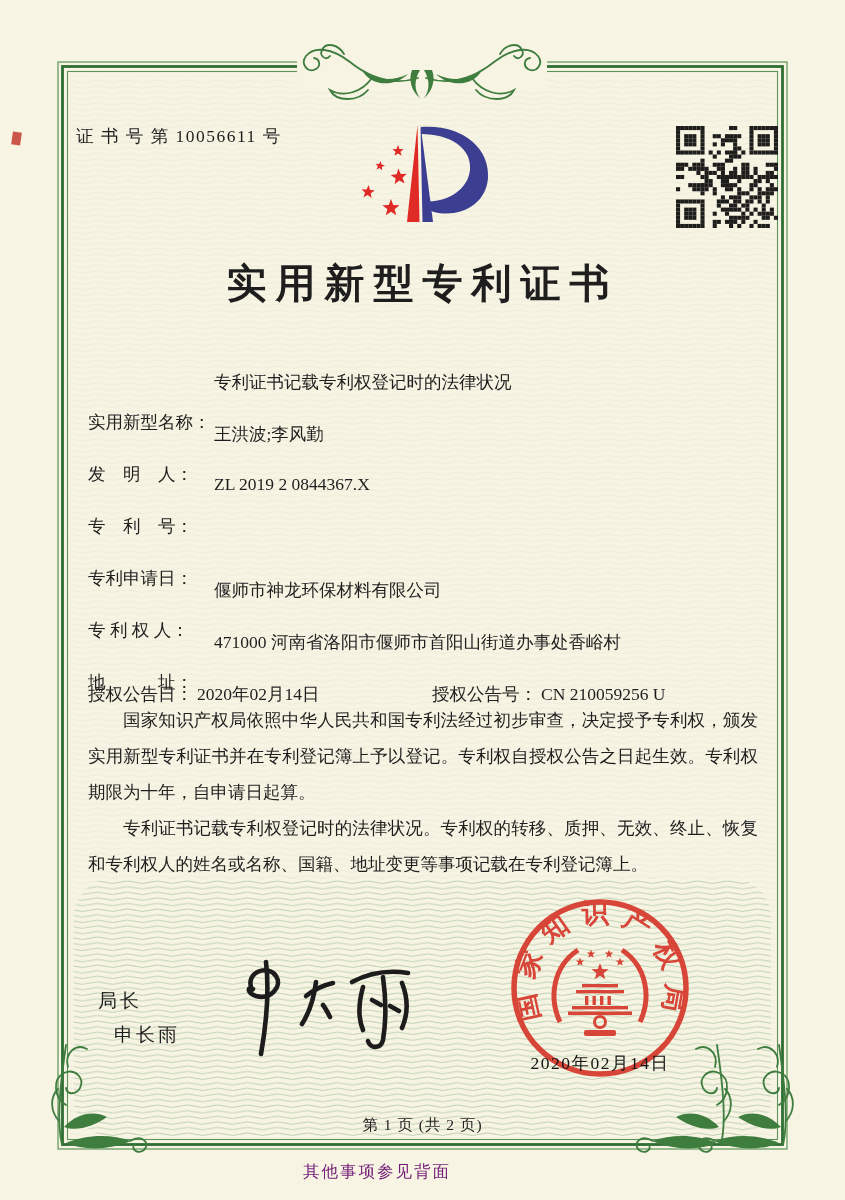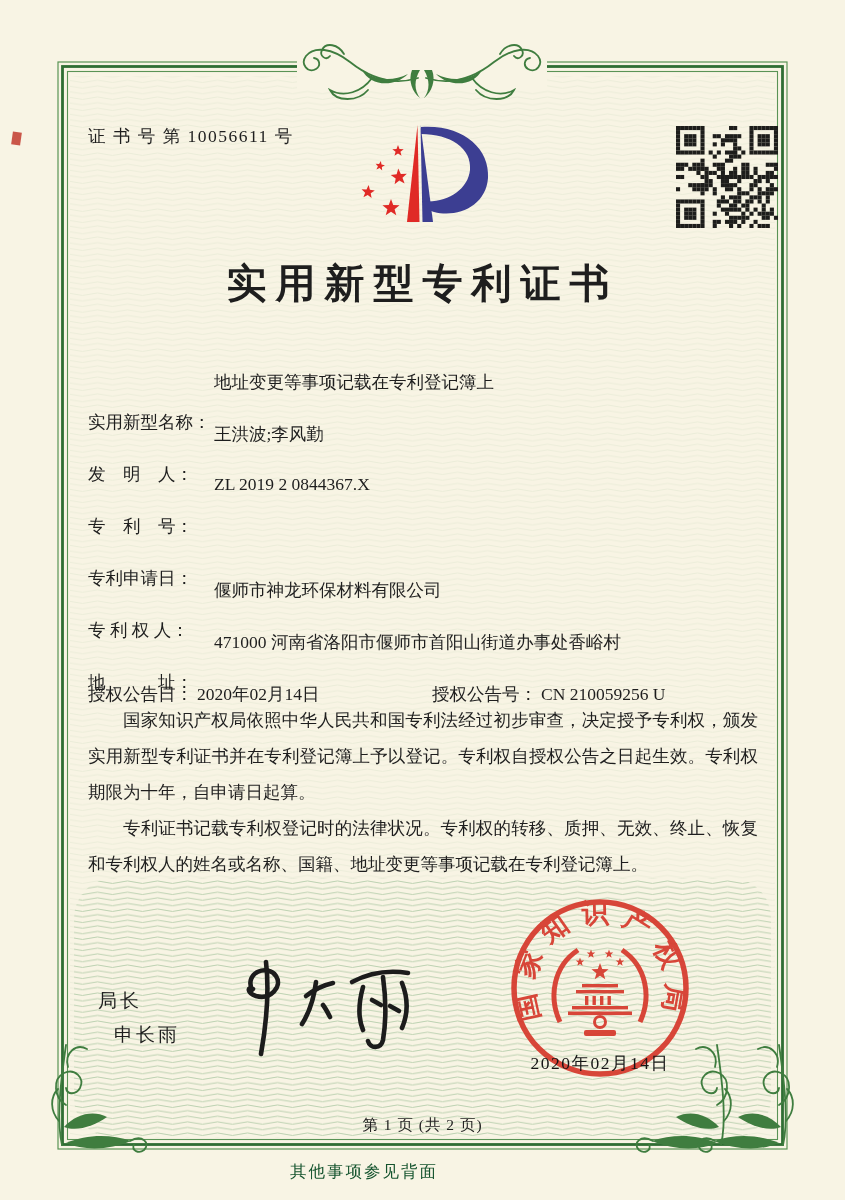--- a/index.html
+++ b/index.html
@@ -5,42 +5,42 @@
   html,body{margin:0;padding:0;}
   body{
     width:845px;height:1200px;position:relative;overflow:hidden;
     background:#f8f4e4;color:#1e1e1e;
     font-family:"Liberation Serif","DejaVu Serif",serif;
   }
   svg{display:block;}
   .abs{position:absolute;}
   #frame{left:0;top:0;z-index:0;}
   #content{position:absolute;left:0;top:0;width:845px;height:1200px;z-index:2;}
-  #certno{left:88px;top:124px;font-size:17.5px;letter-spacing:1.5px;}
+  #certno{left:76px;top:124px;font-size:17.5px;letter-spacing:1.5px;}
   #scanmark{left:12px;top:132px;width:9px;height:13px;background:#c23a2e;transform:rotate(8deg);opacity:.85;}
   #logo{left:342px;top:118px;}
   #qrwrap{left:676px;top:126px;}
   #title{left:0;top:256px;width:845px;text-align:center;font-size:40px;font-weight:bold;letter-spacing:9px;}
   #fields{left:88px;top:370px;width:672px;}
   .frow{display:flex;align-items:flex-start;height:52px;font-size:17.5px;}
   .flabel{flex:0 0 126px;margin-top:40px;}
   .fvalue{flex:1;}
   #grantrow{position:relative;height:52px;font-size:17.5px;}
   .gpair{white-space:nowrap;}
   #gpair2{position:absolute;left:344px;top:0;}
   .glabel{margin-right:4px;}
   #paras{left:88px;top:702px;width:670px;font-size:17.5px;line-height:36px;text-align:justify;}
   #paras p{margin:0;text-indent:2em;}
   #sigtitle{left:98px;top:988px;font-size:19px;letter-spacing:3px;}
   #signame{left:98px;top:1022px;font-size:19px;letter-spacing:3px;margin-left:16px;}
   #signature{left:222px;top:956px;}
   #seal{left:504px;top:892px;}
   #sealdate{left:600px;top:1051px;transform:translateX(-50%);font-size:17.5px;letter-spacing:1.5px;color:#151515;white-space:nowrap;}
   #pageinfo{left:0;top:1115px;width:845px;text-align:center;font-size:15.5px;letter-spacing:1px;}
-  #footnote{left:4px;top:1161px;width:720px;text-align:center;font-size:16.5px;letter-spacing:2px;color:#14532d;}
+  #footnote{left:17px;top:1161px;width:720px;text-align:center;font-size:16.5px;letter-spacing:2px;color:#701a75;}
 </style>
 </head>
 <body>
 
 <svg id="frame" class="abs" width="845" height="1200">
   <defs>
     <pattern id="waves" width="30" height="5.6" patternUnits="userSpaceOnUse">
       <path d="M0,3 Q7.5,0.6 15,3 T30,3" fill="none" stroke="#86b383" stroke-width="0.9"></path>
     </pattern>
   </defs>
@@ -407,21 +407,21 @@
         <rect x="16" y="6" width="1" height="1" fill="#1d1d1b"></rect>
         <rect x="6" y="16" width="1" height="1" fill="#1d1d1b"></rect>
       </svg>
   </div>
 
   <div id="title" class="abs">实用新型专利证书</div>
 
   <div id="fields" class="abs">
       <div class="frow">
         <span class="flabel">实用新型名称：</span>
-        <span class="fvalue">地址变更等事项记载在专利登记簿上</span>
+        <span class="fvalue">专利证书记载专利权登记时的法律状况</span>
       </div>
       <div class="frow">
         <span class="flabel">发　明　人：</span>
         <span class="fvalue">王洪波;李风勤</span>
       </div>
       <div class="frow">
         <span class="flabel">专　利　号：</span>
         <span class="fvalue">ZL 2019 2 0844367.X</span>
       </div>
       <div class="frow">

